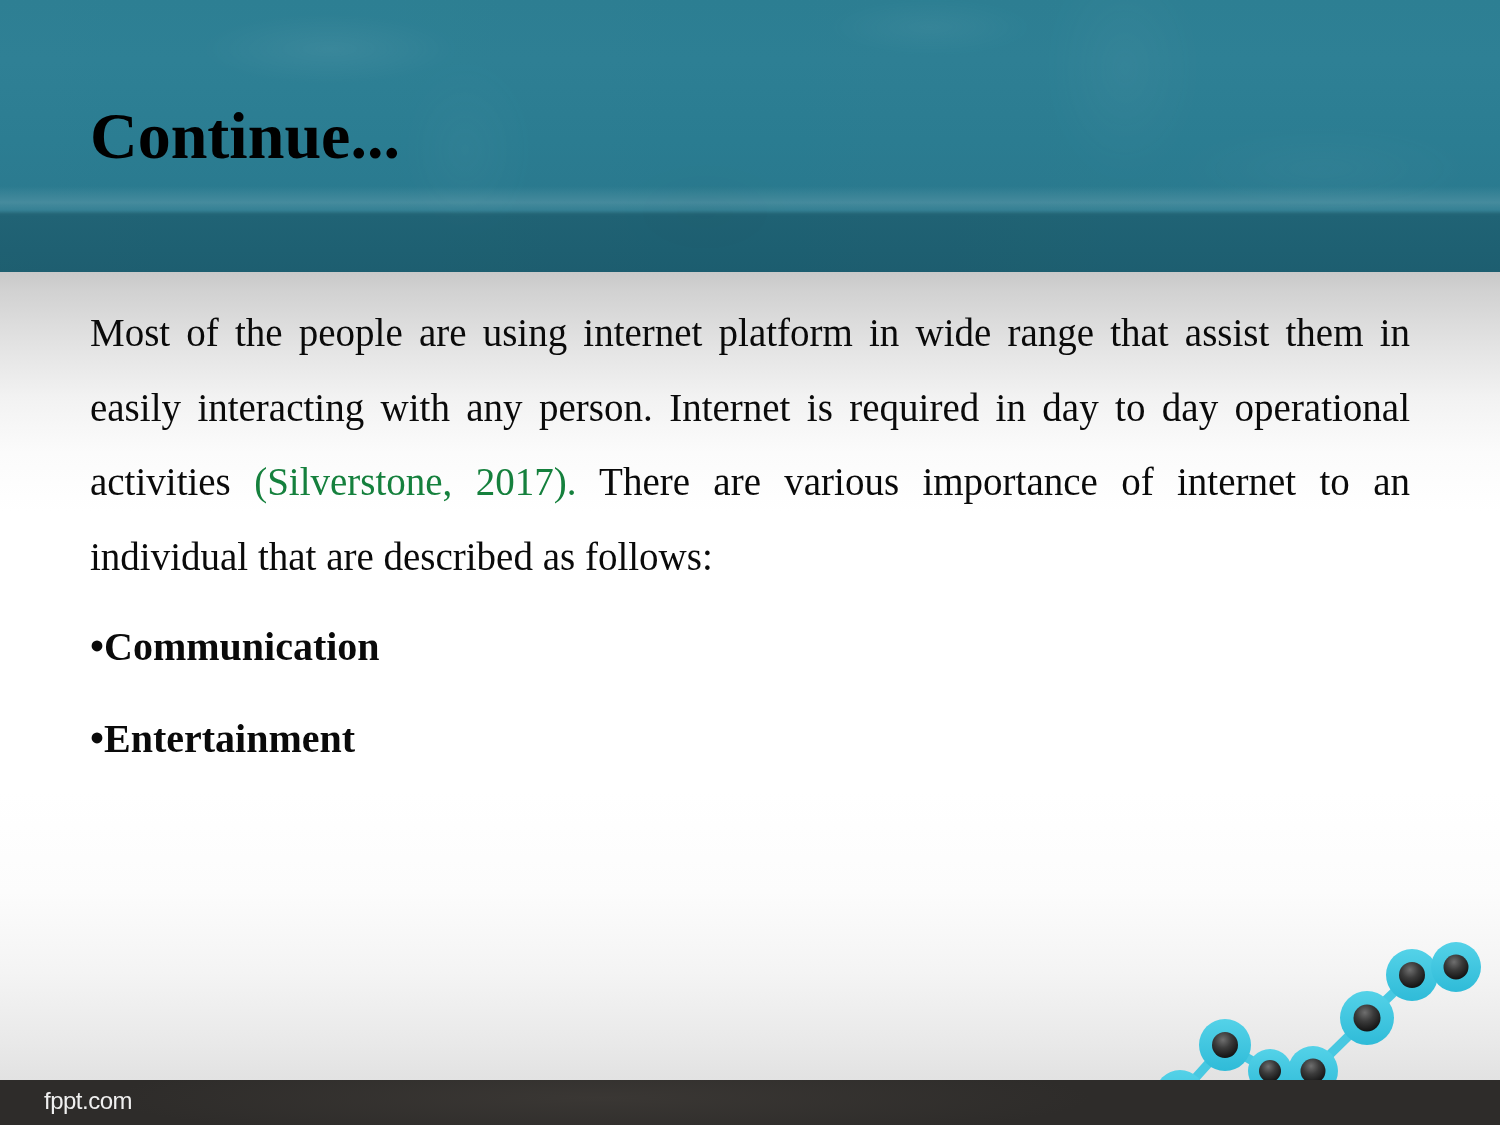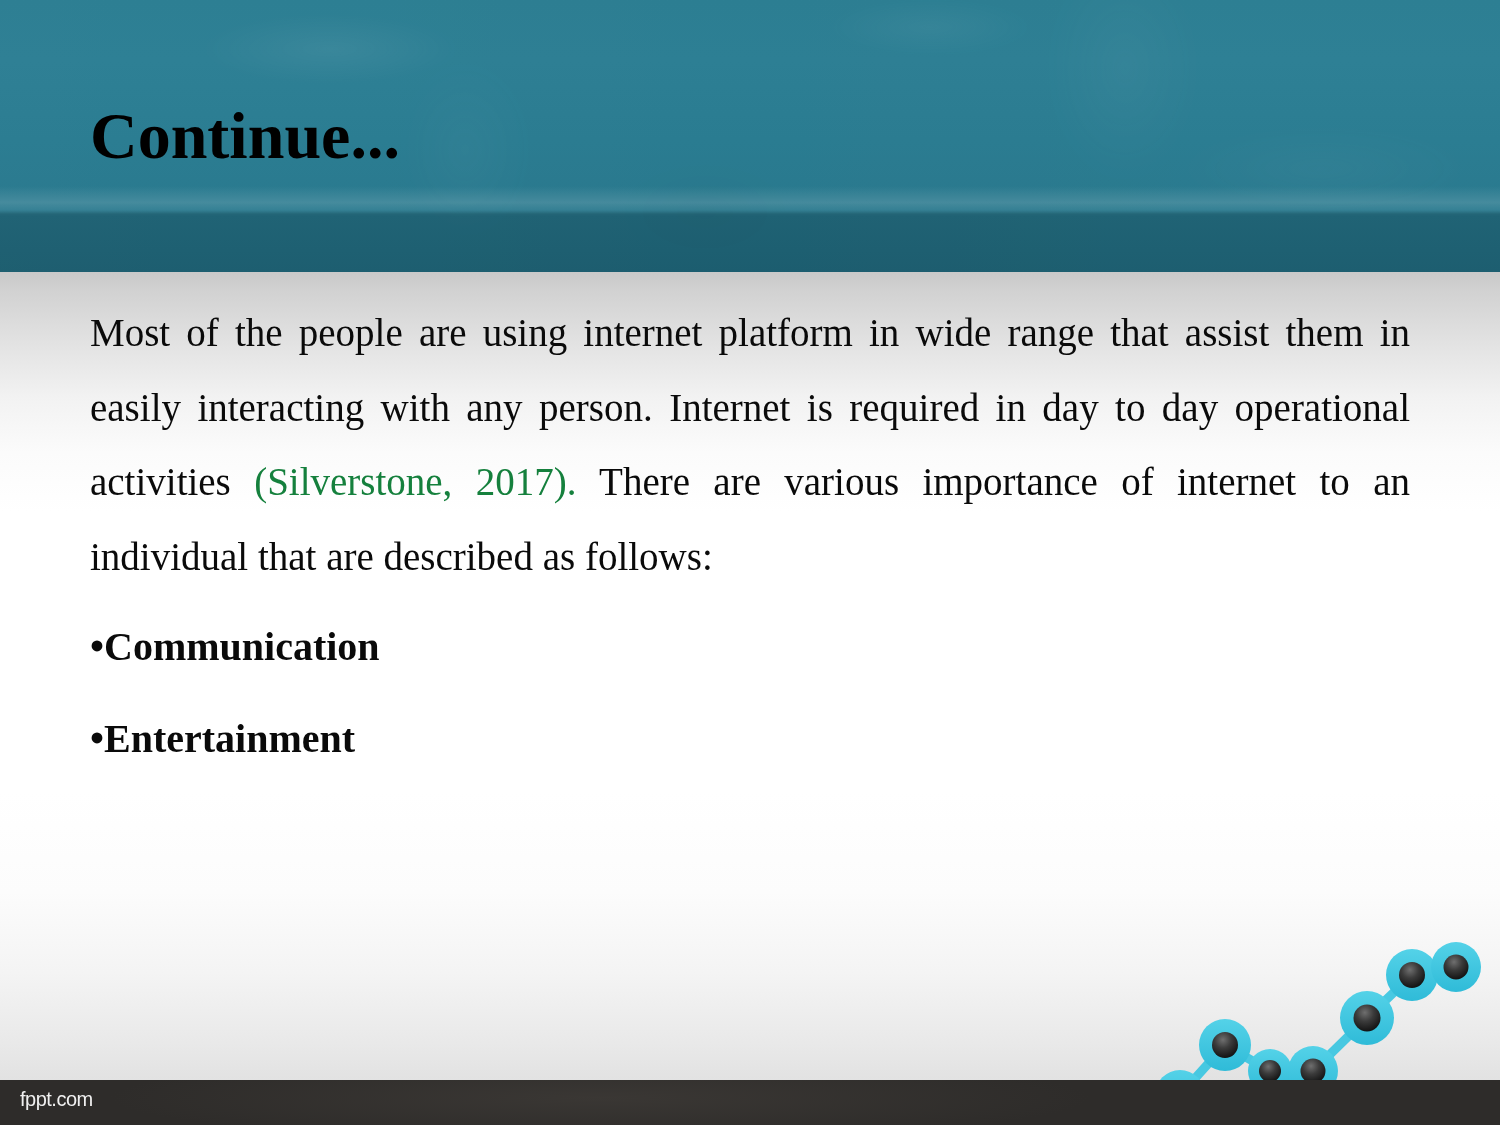--- a/index.html
+++ b/index.html
@@ -159,24 +159,24 @@
     top: 1080px;
     width: 1500px;
     height: 45px;
     background:
       radial-gradient(ellipse 700px 60px at 40% 40%, #3a3734, #2e2c2a 70%),
       #2e2c2a;
     overflow: hidden;
   }
   .footer-logo {
     position: absolute;
-    left: 20px;
+    left: 44px;
     top: 9px;
     font-family: "Liberation Sans", "DejaVu Sans", sans-serif;
-    font-size: 20px;
+    font-size: 24px;
     font-weight: normal;
     color: #f0f0f0;
     letter-spacing: -0.5px;
     line-height: 1;
   }
 </style>
 </head>
 <body>
 
 <div class="slide">

